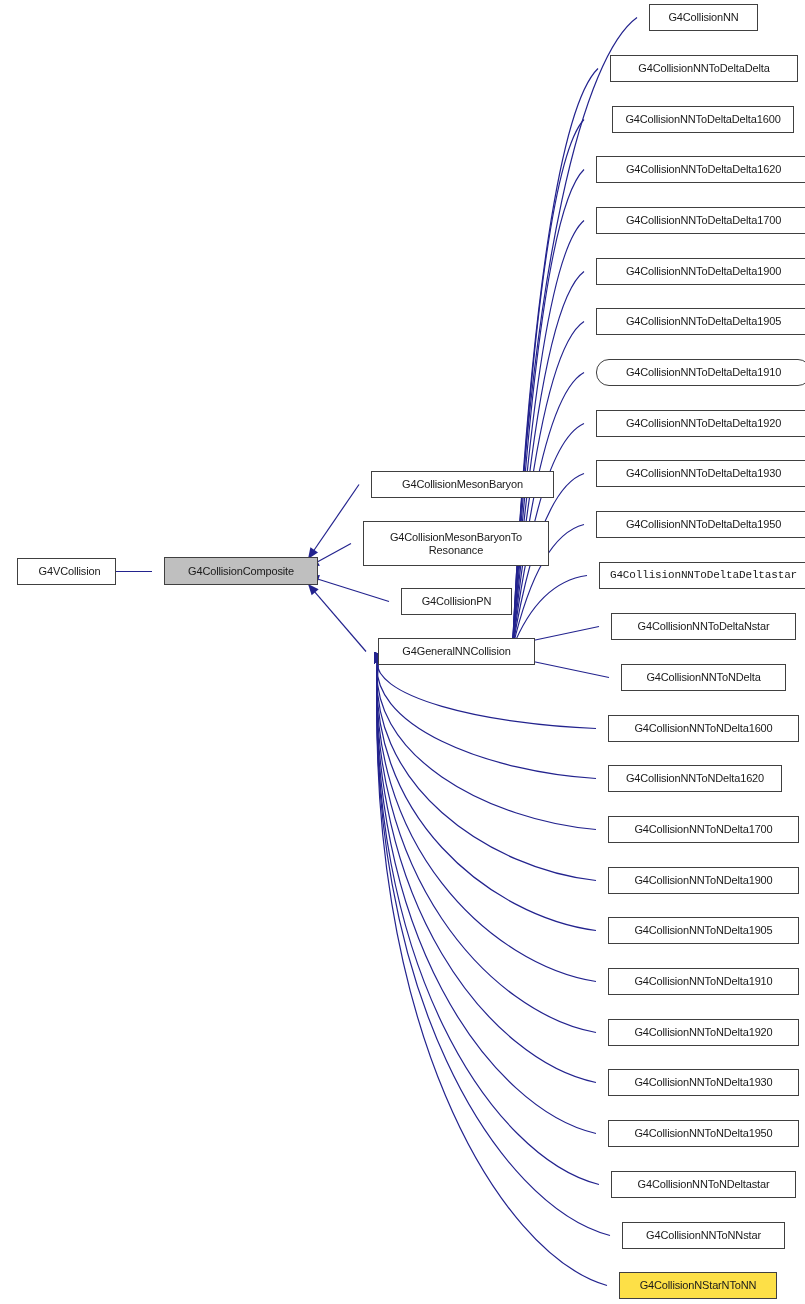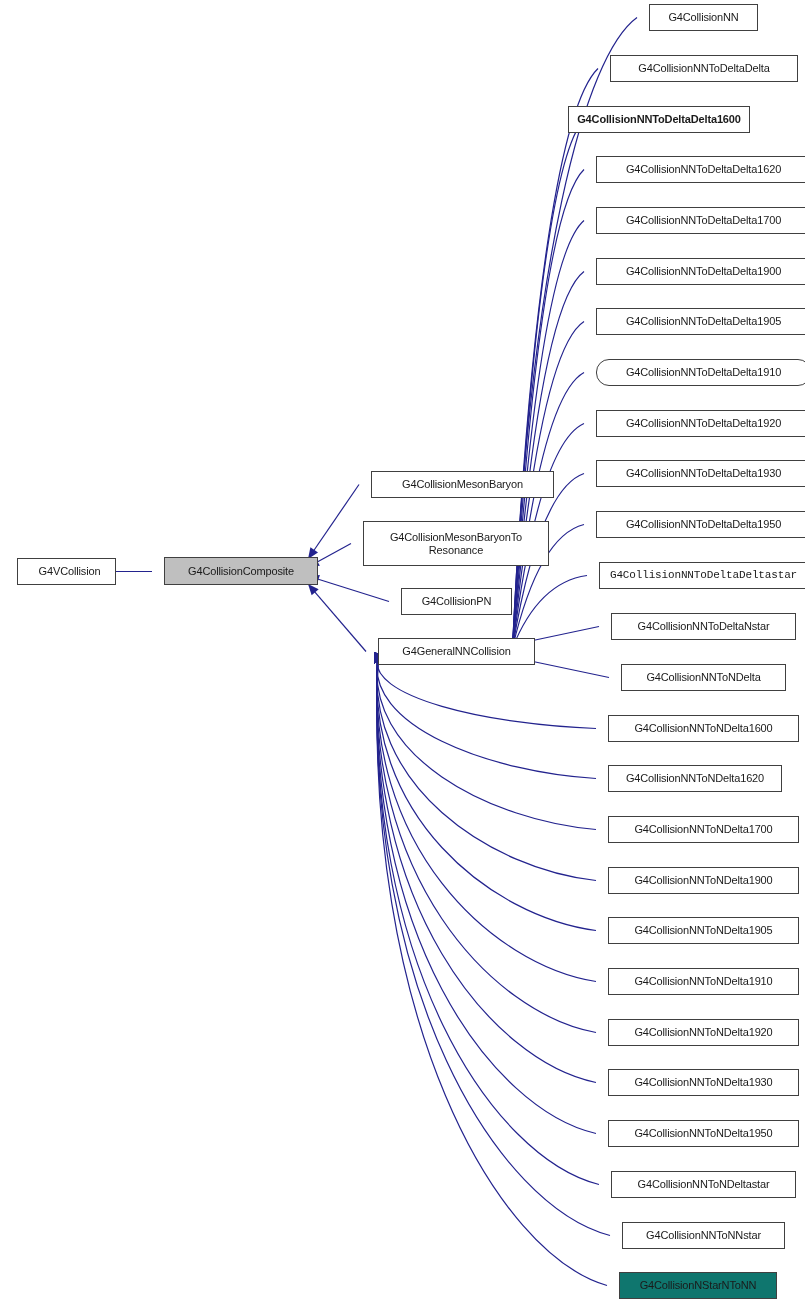--- a/index.html
+++ b/index.html
@@ -125,21 +125,21 @@
   <div id="node-layer">
       <div class="node" style="left: 5px; top: 558px; width: 99px; height: 27px; border-color: rgb(64, 64, 64); color: rgb(26, 26, 26); background: rgb(255, 255, 255); padding-left: 6px;"><span class="label">G4VCollision</span></div>
       <div class="node highlight" style="left: 152px; top: 557px; width: 154px; height: 28px; border-color: rgb(64, 64, 64); color: rgb(26, 26, 26); background: rgb(191, 191, 191);"><span class="label">G4CollisionComposite</span></div>
       <div class="node" style="left: 359px; top: 471px; width: 183px; height: 27px; border-color: rgb(64, 64, 64); color: rgb(26, 26, 26); background: rgb(255, 255, 255);"><span class="label">G4CollisionMesonBaryon</span></div>
       <div class="node" style="left: 351px; top: 521px; width: 186px; height: 45px; border-color: rgb(64, 64, 64); color: rgb(26, 26, 26); background: rgb(255, 255, 255);"><span class="label">G4CollisionMesonBaryonTo
 Resonance</span></div>
       <div class="node" style="left: 389px; top: 588px; width: 111px; height: 27px; border-color: rgb(64, 64, 64); color: rgb(26, 26, 26); background: rgb(255, 255, 255);"><span class="label">G4CollisionPN</span></div>
       <div class="node" style="left: 366px; top: 638px; width: 157px; height: 27px; border-color: rgb(64, 64, 64); color: rgb(26, 26, 26); background: rgb(255, 255, 255);"><span class="label">G4GeneralNNCollision</span></div>
       <div class="node" style="left: 637px; top: 4px; width: 109px; height: 27px; border-color: rgb(64, 64, 64); color: rgb(26, 26, 26); background: rgb(255, 255, 255);"><span class="label">G4CollisionNN</span></div>
       <div class="node" style="left: 598px; top: 55px; width: 188px; height: 27px; border-color: rgb(64, 64, 64); color: rgb(26, 26, 26); background: rgb(255, 255, 255);"><span class="label">G4CollisionNNToDeltaDelta</span></div>
-      <div class="node" style="left: 556px; top: 106px; width: 182px; height: 27px; border-color: rgb(64, 64, 64); color: rgb(26, 26, 26); background: rgb(255, 255, 255); font-weight: bold;"><span class="label">G4CollisionNNToDeltaDelta1600</span></div>
+      <div class="node" style="left: 600px; top: 106px; width: 182px; height: 27px; border-color: rgb(64, 64, 64); color: rgb(26, 26, 26); background: rgb(255, 255, 255);"><span class="label">G4CollisionNNToDeltaDelta1600</span></div>
       <div class="node" style="left: 584px; top: 156px; width: 215px; height: 27px; border-color: rgb(64, 64, 64); color: rgb(26, 26, 26); background: rgb(255, 255, 255);"><span class="label">G4CollisionNNToDeltaDelta1620</span></div>
       <div class="node" style="left: 584px; top: 207px; width: 215px; height: 27px; border-color: rgb(64, 64, 64); color: rgb(26, 26, 26); background: rgb(255, 255, 255);"><span class="label">G4CollisionNNToDeltaDelta1700</span></div>
       <div class="node" style="left: 584px; top: 258px; width: 215px; height: 27px; border-color: rgb(64, 64, 64); color: rgb(26, 26, 26); background: rgb(255, 255, 255);"><span class="label">G4CollisionNNToDeltaDelta1900</span></div>
       <div class="node" style="left: 584px; top: 308px; width: 215px; height: 27px; border-color: rgb(64, 64, 64); color: rgb(26, 26, 26); background: rgb(255, 255, 255);"><span class="label">G4CollisionNNToDeltaDelta1905</span></div>
       <div class="node" style="left: 584px; top: 359px; width: 215px; height: 27px; border-color: rgb(64, 64, 64); color: rgb(26, 26, 26); background: rgb(255, 255, 255); border-radius: 13px;"><span class="label">G4CollisionNNToDeltaDelta1910</span></div>
       <div class="node" style="left: 584px; top: 410px; width: 215px; height: 27px; border-color: rgb(64, 64, 64); color: rgb(26, 26, 26); background: rgb(255, 255, 255);"><span class="label">G4CollisionNNToDeltaDelta1920</span></div>
       <div class="node" style="left: 584px; top: 460px; width: 215px; height: 27px; border-color: rgb(64, 64, 64); color: rgb(26, 26, 26); background: rgb(255, 255, 255);"><span class="label">G4CollisionNNToDeltaDelta1930</span></div>
       <div class="node" style="left: 584px; top: 511px; width: 215px; height: 27px; border-color: rgb(64, 64, 64); color: rgb(26, 26, 26); background: rgb(255, 255, 255);"><span class="label">G4CollisionNNToDeltaDelta1950</span></div>
       <div class="node" style="left: 587px; top: 562px; width: 209px; height: 27px; border-color: rgb(64, 64, 64); color: rgb(26, 26, 26); background: rgb(255, 255, 255); font-family: Liberation Mono, monospace;"><span class="label">G4CollisionNNToDeltaDeltastar</span></div>
       <div class="node" style="left: 599px; top: 613px; width: 185px; height: 27px; border-color: rgb(64, 64, 64); color: rgb(26, 26, 26); background: rgb(255, 255, 255);"><span class="label">G4CollisionNNToDeltaNstar</span></div>
@@ -148,15 +148,15 @@
       <div class="node" style="left: 596px; top: 765px; width: 174px; height: 27px; border-color: rgb(64, 64, 64); color: rgb(26, 26, 26); background: rgb(255, 255, 255);"><span class="label">G4CollisionNNToNDelta1620</span></div>
       <div class="node" style="left: 596px; top: 816px; width: 191px; height: 27px; border-color: rgb(64, 64, 64); color: rgb(26, 26, 26); background: rgb(255, 255, 255);"><span class="label">G4CollisionNNToNDelta1700</span></div>
       <div class="node" style="left: 596px; top: 867px; width: 191px; height: 27px; border-color: rgb(64, 64, 64); color: rgb(26, 26, 26); background: rgb(255, 255, 255);"><span class="label">G4CollisionNNToNDelta1900</span></div>
       <div class="node" style="left: 596px; top: 917px; width: 191px; height: 27px; border-color: rgb(64, 64, 64); color: rgb(26, 26, 26); background: rgb(255, 255, 255);"><span class="label">G4CollisionNNToNDelta1905</span></div>
       <div class="node" style="left: 596px; top: 968px; width: 191px; height: 27px; border-color: rgb(64, 64, 64); color: rgb(26, 26, 26); background: rgb(255, 255, 255);"><span class="label">G4CollisionNNToNDelta1910</span></div>
       <div class="node" style="left: 596px; top: 1019px; width: 191px; height: 27px; border-color: rgb(64, 64, 64); color: rgb(26, 26, 26); background: rgb(255, 255, 255);"><span class="label">G4CollisionNNToNDelta1920</span></div>
       <div class="node" style="left: 596px; top: 1069px; width: 191px; height: 27px; border-color: rgb(64, 64, 64); color: rgb(26, 26, 26); background: rgb(255, 255, 255);"><span class="label">G4CollisionNNToNDelta1930</span></div>
       <div class="node" style="left: 596px; top: 1120px; width: 191px; height: 27px; border-color: rgb(64, 64, 64); color: rgb(26, 26, 26); background: rgb(255, 255, 255);"><span class="label">G4CollisionNNToNDelta1950</span></div>
       <div class="node" style="left: 599px; top: 1171px; width: 185px; height: 27px; border-color: rgb(64, 64, 64); color: rgb(26, 26, 26); background: rgb(255, 255, 255);"><span class="label">G4CollisionNNToNDeltastar</span></div>
       <div class="node" style="left: 610px; top: 1222px; width: 163px; height: 27px; border-color: rgb(64, 64, 64); color: rgb(26, 26, 26); background: rgb(255, 255, 255);"><span class="label">G4CollisionNNToNNstar</span></div>
-      <div class="node" style="left: 607px; top: 1272px; width: 158px; height: 27px; border-color: rgb(64, 64, 64); color: rgb(26, 26, 26); background: #0f766e;"><span class="label">G4CollisionNStarNToNN</span></div>
+      <div class="node" style="left: 607px; top: 1272px; width: 158px; height: 27px; border-color: rgb(64, 64, 64); color: rgb(26, 26, 26); background: #fde047;"><span class="label">G4CollisionNStarNToNN</span></div>
     </div>
 </div>
 
 </body></html>

